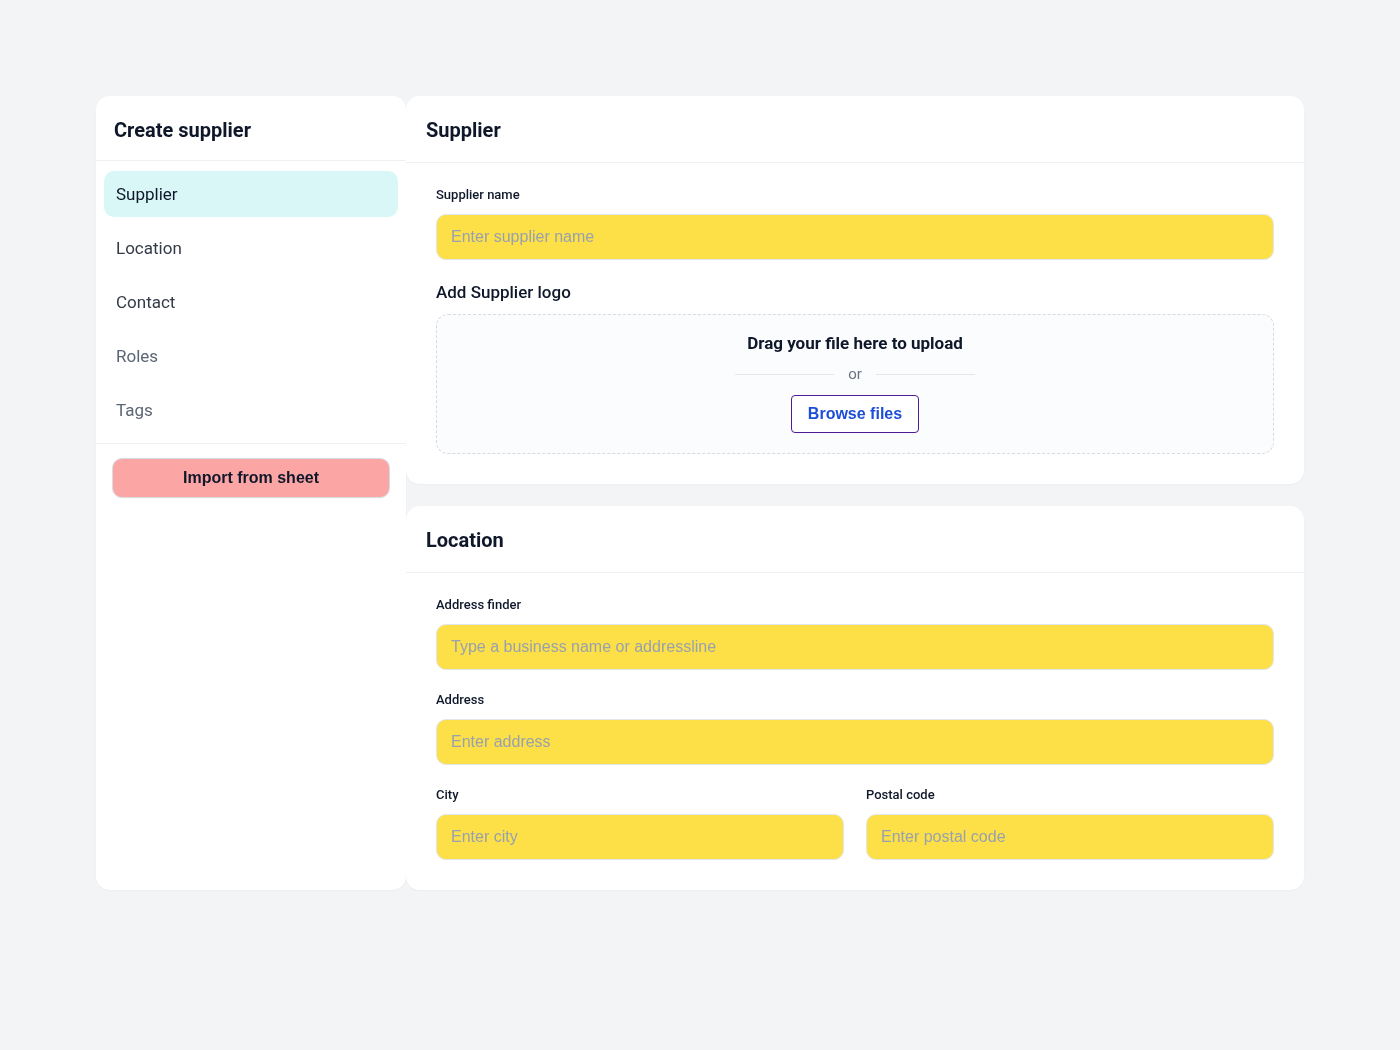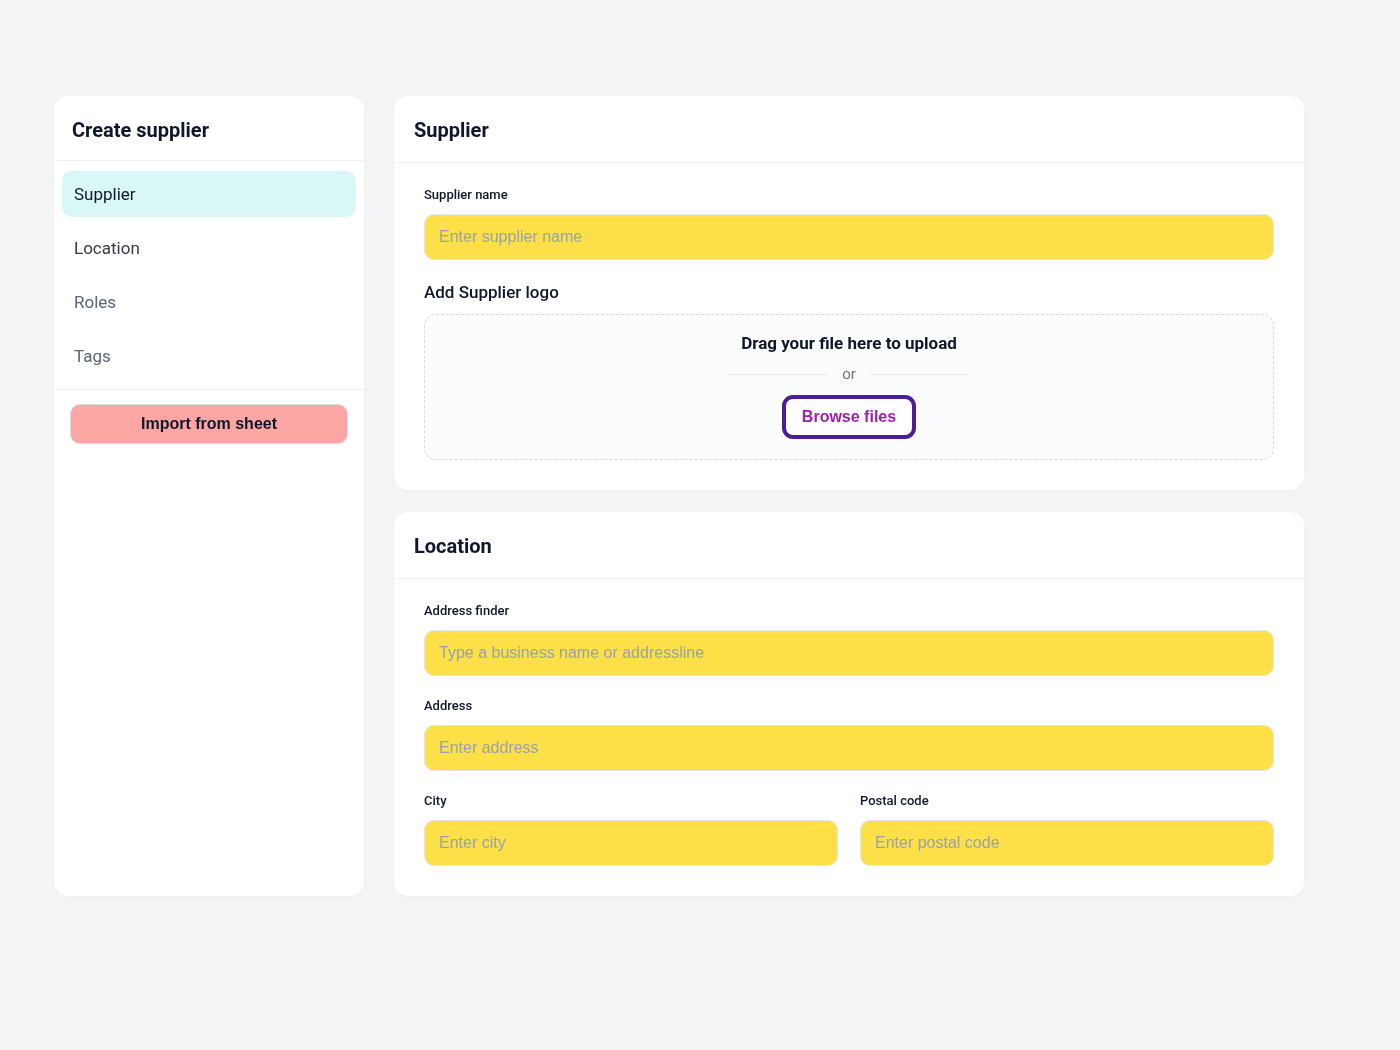--- a/index.html
+++ b/index.html
@@ -4,24 +4,23 @@
 <style>
   * { box-sizing: border-box; margin: 0; padding: 0; }
   html, body { height: 100%; }
   body {
     background: #f3f4f6;
     font-family: -apple-system, BlinkMacSystemFont, "Segoe UI", Roboto, "Helvetica Neue", Arial, sans-serif;
     color: #0f172a;
     -webkit-font-smoothing: antialiased;
   }
   .page {
-    padding: 96px 96px 0 54px;
+    padding: 96px 96px 0 96px;
     display: grid;
     grid-template-columns: 310px 1fr;
-    gap: 30px;
     max-width: 1400px;
   }
   .card {
     background: #fff;
     border-radius: 14px;
     box-shadow: 0 1px 2px rgba(0,0,0,0.03);
   }
   
   .sidebar-card .card-title {
     padding: 22px 18px 18px 18px;
@@ -132,26 +131,26 @@
     width: 240px;
   }
   .dz-or::before, .dz-or::after {
     content: "";
     flex: 1;
     height: 1px;
     background: #e3e7ec;
   }
   .browse-btn {
     background: #fff;
-    border: 4px solid #4c1d95;
-    border-radius: 11px;
+    border: 1px solid #4c1d95;
+    border-radius: 4px;
     padding: 9px 16px;
     font-size: 16px;
     font-weight: 700;
-    color: #a21caf;
+    color: #1d4ed8;
     cursor: pointer;
     box-shadow: 0 1px 1px rgba(0,0,0,0.02);
   }
   .row2 {
     display: grid;
     grid-template-columns: 1fr 1fr;
     gap: 22px;
     margin-top: 0;
   }
 </style>
@@ -159,20 +158,21 @@
 <body>
 
 <div class="page">
 
   <div class="card sidebar-card">
     <div class="card-title">Create supplier</div>
     <div class="divider"></div>
     <div class="nav">
       <div class="nav-item active">Supplier</div>
       <div class="nav-item">Location</div>
+      <div class="nav-item">Contact</div>
       <div class="nav-item dim">Roles</div>
       <div class="nav-item dim">Tags</div>
     </div>
     <div class="divider"></div>
     <div class="import-wrap">
       <button class="import-btn">Import from sheet</button>
     </div>
   </div>
 
   <div class="main-col">

